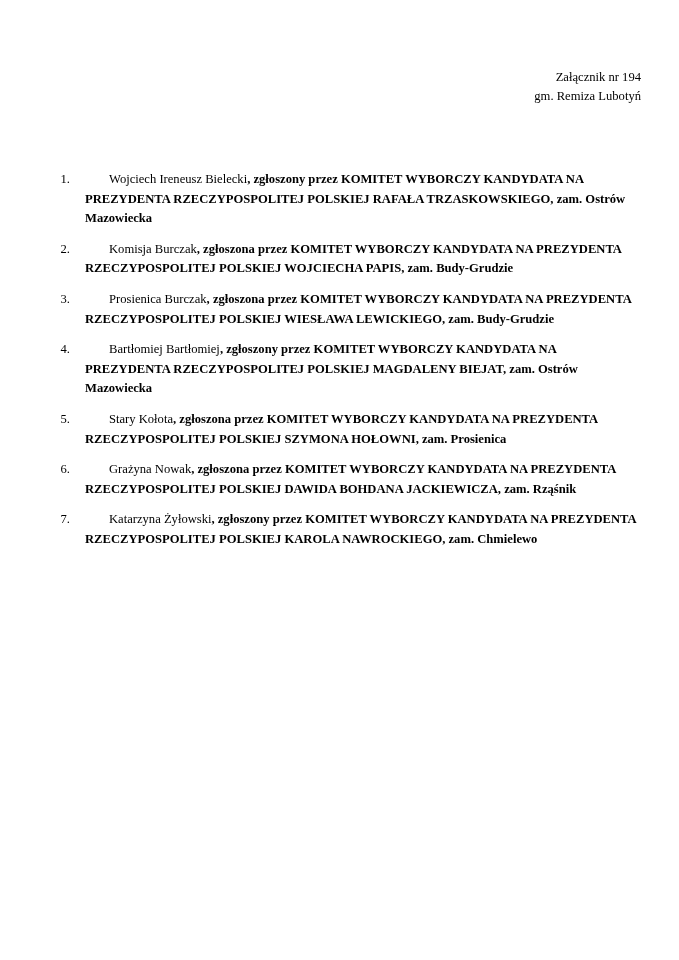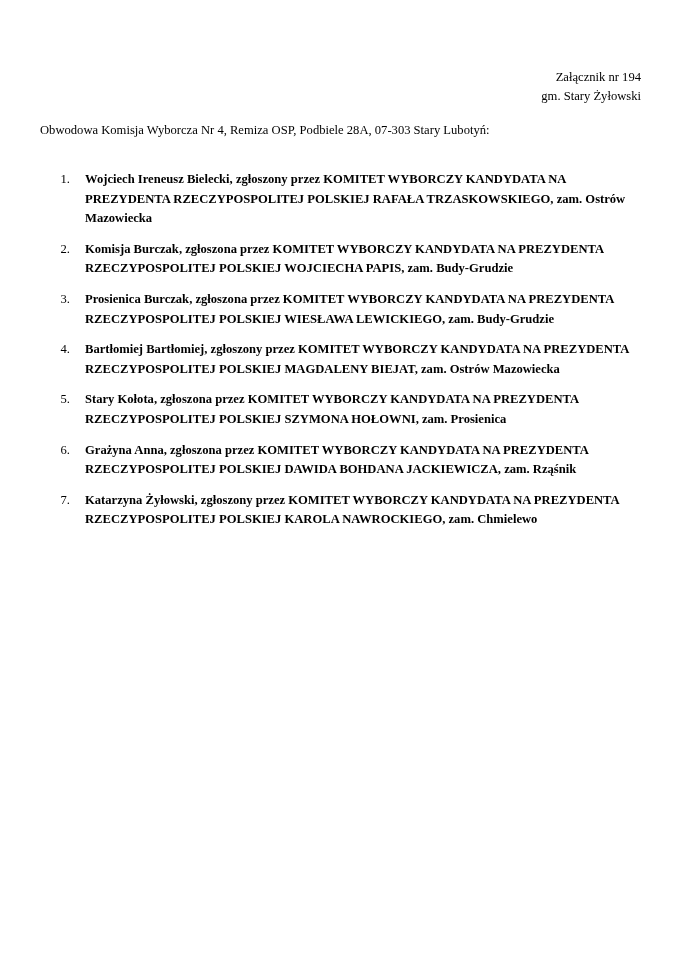--- a/index.html
+++ b/index.html
@@ -72,41 +72,41 @@
   }
   .item-number {
     position: absolute;
     left: 0;
     top: 0;
     width: 30px;
     text-align: right;
     font-size: 12.6px;
   }
   .candidate-name {
-    font-weight: bold;
+    font-weight: normal;
+    margin-left: 24px;
   }
   .candidate-text {
     font-weight: bold;
   }
 </style>
 </head>
 <body>
 
 <div class="page">
 
   <div class="doc-header">
     <span class="hdr-line">Załącznik nr 194</span>
-    <span class="hdr-line">gm. Stary Żyłowski</span>
+    <span class="hdr-line">gm. Remiza Lubotyń</span>
   </div>
 
-  <div class="committee-heading">Obwodowa Komisja Wyborcza Nr 4, Remiza OSP, Podbiele 28A, 07-303 Stary Lubotyń:</div>
 
   <ol class="candidate-list">
       <li class="candidate-item"><span class="item-number">1.</span><span class="candidate-name">Wojciech Ireneusz Bielecki</span><span class="candidate-text">, zgłoszony przez KOMITET WYBORCZY KANDYDATA NA PREZYDENTA RZECZYPOSPOLITEJ POLSKIEJ RAFAŁA TRZASKOWSKIEGO, zam. Ostrów Mazowiecka</span></li>
       <li class="candidate-item"><span class="item-number">2.</span><span class="candidate-name">Komisja Burczak</span><span class="candidate-text">, zgłoszona przez KOMITET WYBORCZY KANDYDATA NA PREZYDENTA RZECZYPOSPOLITEJ POLSKIEJ WOJCIECHA PAPIS, zam. Budy-Grudzie</span></li>
       <li class="candidate-item"><span class="item-number">3.</span><span class="candidate-name">Prosienica Burczak</span><span class="candidate-text">, zgłoszona przez KOMITET WYBORCZY KANDYDATA NA PREZYDENTA RZECZYPOSPOLITEJ POLSKIEJ WIESŁAWA LEWICKIEGO, zam. Budy-Grudzie</span></li>
       <li class="candidate-item"><span class="item-number">4.</span><span class="candidate-name">Bartłomiej Bartłomiej</span><span class="candidate-text">, zgłoszony przez KOMITET WYBORCZY KANDYDATA NA PREZYDENTA RZECZYPOSPOLITEJ POLSKIEJ MAGDALENY BIEJAT, zam. Ostrów Mazowiecka</span></li>
       <li class="candidate-item"><span class="item-number">5.</span><span class="candidate-name">Stary Kołota</span><span class="candidate-text">, zgłoszona przez KOMITET WYBORCZY KANDYDATA NA PREZYDENTA RZECZYPOSPOLITEJ POLSKIEJ SZYMONA HOŁOWNI, zam. Prosienica</span></li>
-      <li class="candidate-item"><span class="item-number">6.</span><span class="candidate-name">Grażyna Anna</span><span class="candidate-text">, zgłoszona przez KOMITET WYBORCZY KANDYDATA NA PREZYDENTA RZECZYPOSPOLITEJ POLSKIEJ DAWIDA BOHDANA JACKIEWICZA, zam. Rząśnik</span></li>
+      <li class="candidate-item"><span class="item-number">6.</span><span class="candidate-name">Grażyna Nowak</span><span class="candidate-text">, zgłoszona przez KOMITET WYBORCZY KANDYDATA NA PREZYDENTA RZECZYPOSPOLITEJ POLSKIEJ DAWIDA BOHDANA JACKIEWICZA, zam. Rząśnik</span></li>
       <li class="candidate-item"><span class="item-number">7.</span><span class="candidate-name">Katarzyna Żyłowski</span><span class="candidate-text">, zgłoszony przez KOMITET WYBORCZY KANDYDATA NA PREZYDENTA RZECZYPOSPOLITEJ POLSKIEJ KAROLA NAWROCKIEGO, zam. Chmielewo</span></li>
     </ol>
 
 </div>
 
 </body></html>

